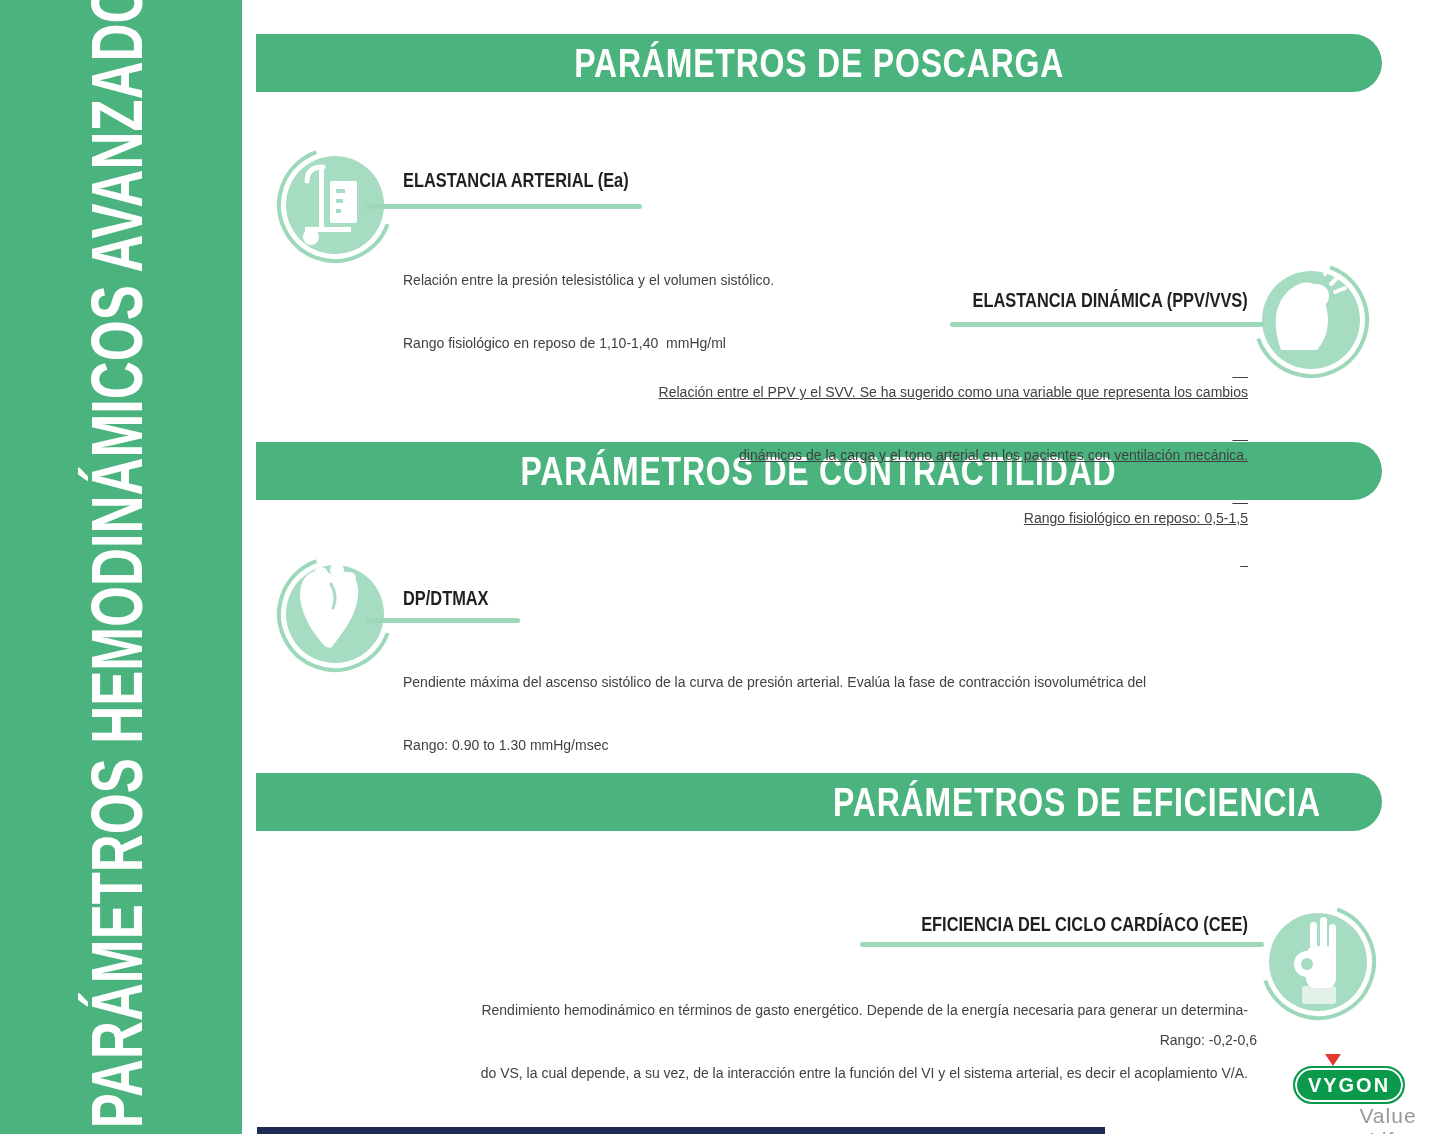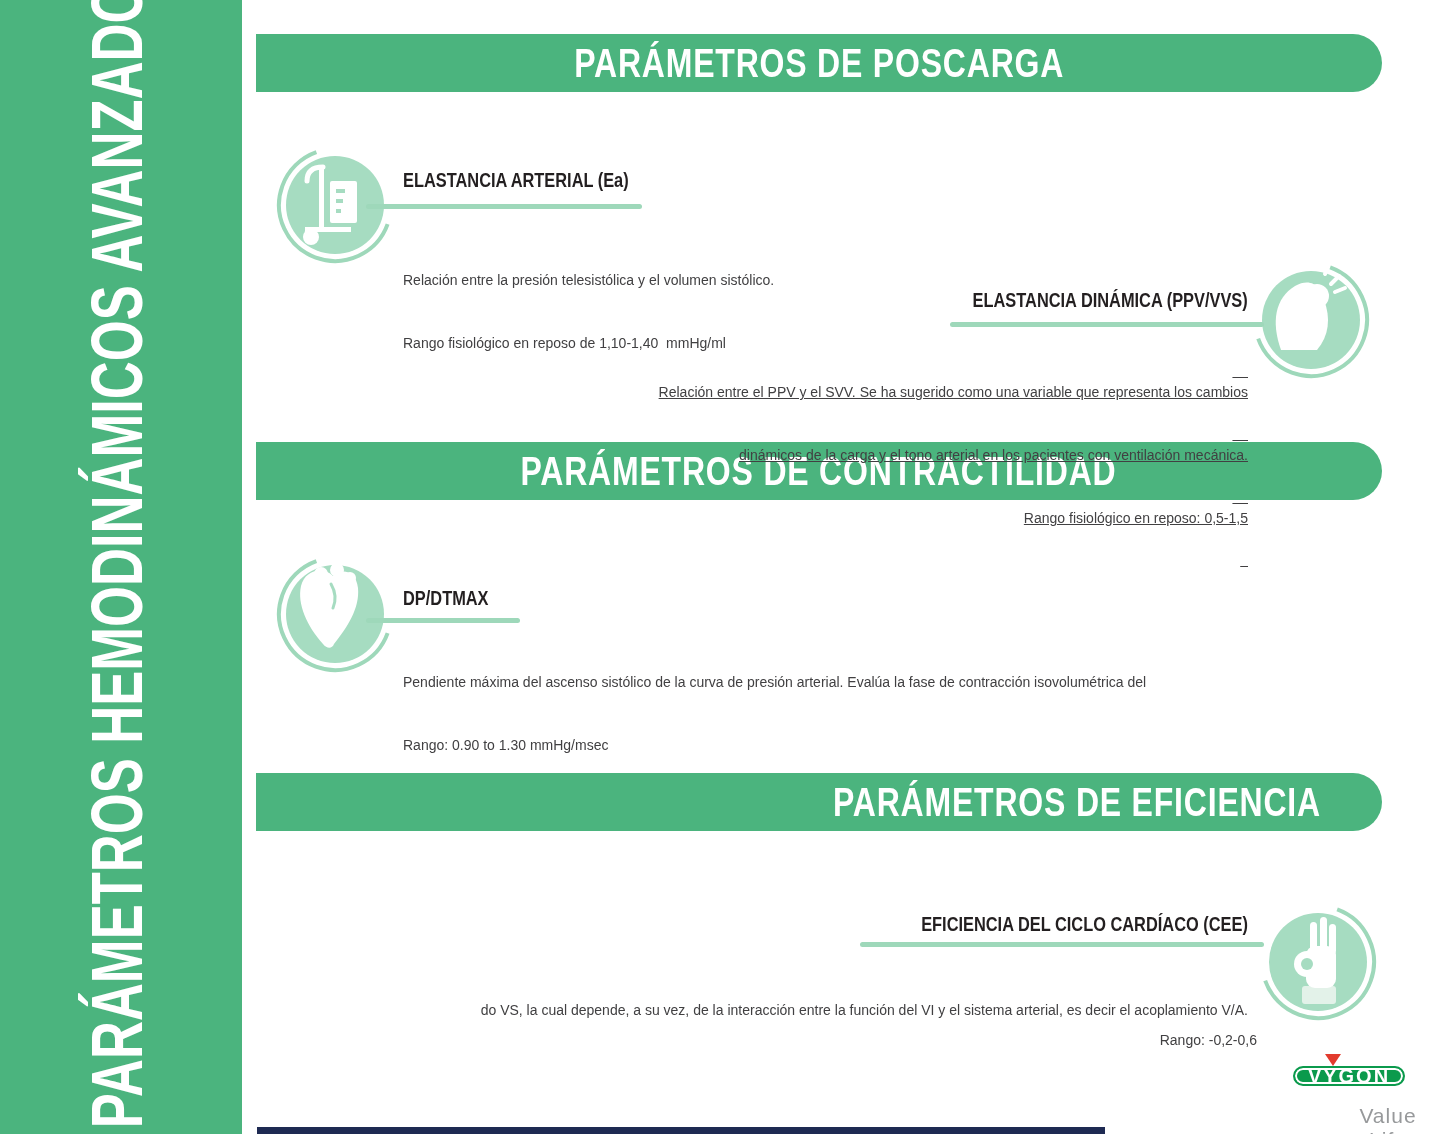--- a/index.html
+++ b/index.html
@@ -92,21 +92,21 @@
     position: absolute;
     left: 1325px; top: 1054px;
     width: 0; height: 0;
     border-left: 8px solid transparent;
     border-right: 8px solid transparent;
     border-top: 12px solid #E23B2E;
   }
   .logo-pill {
     position: absolute;
     left: 1293px; top: 1066px;
-    width: 112px; height: 20px;
+    width: 112px; height: 38px;
     background: #0B9A4C;
     border: 2px solid #0B9A4C;
     box-shadow: inset 0 0 0 2px #ffffff;
     border-radius: 19px;
     display: flex; align-items: center; justify-content: center; text-align: right;
   }
   .logo-text {
     color: #ffffff;
     font-size: 20px;
     font-weight: 700;
@@ -215,20 +215,21 @@
       <rect x="62" y="15" width="7" height="37" rx="3.5" fill="#ffffff"></rect>
       <rect x="71" y="22" width="7" height="30" rx="3.5" fill="#ffffff"></rect>
       <rect x="48" y="44" width="30" height="42" rx="9" fill="#ffffff"></rect>
       <circle cx="49" cy="62" r="13" fill="#ffffff"></circle>
       <circle cx="49" cy="62" r="6" fill="#A6DCC1"></circle>
     </svg>
   </div>
   <div class="param-title right-a" style="right:194px; top:912px;">EFICIENCIA DEL CICLO CARDÍACO (CEE)</div>
   <div class="underline" style="left:860px; top:942px; width:404px;"></div>
   <div class="desc right-a" style="right:194px; top:958px;">
+    <div>Rendimiento hemodinámico en términos de gasto energético. Depende de la energía necesaria para generar un determina-</div>
     <div>do VS, la cual depende, a su vez, de la interacción entre la función del VI y el sistema arterial, es decir el acoplamiento V/A.</div>
   </div>
   <div class="desc right-a" style="right:185px; top:1030px;">Rango: -0,2-0,6</div>
 
   <div class="logo-triangle"></div>
   <div class="logo-pill">
     <span class="logo-text">VYGON</span>
   </div>
   <div class="logo-tagline">Value Life</div>
 

